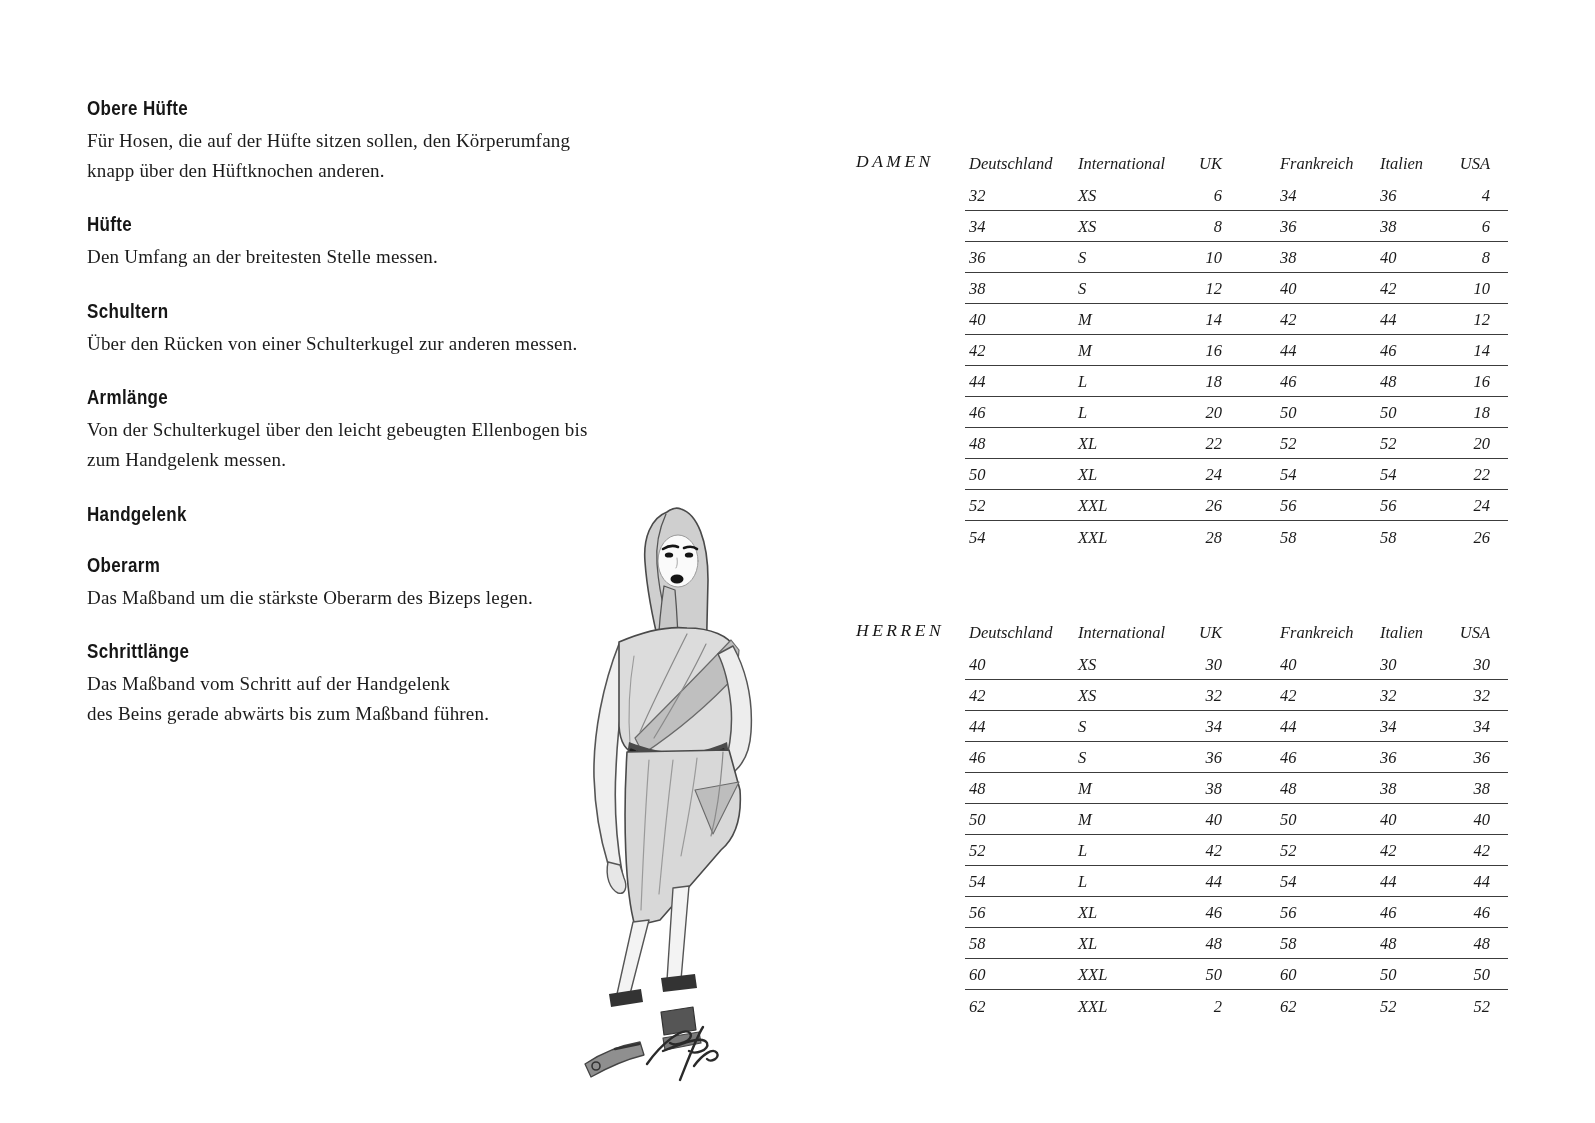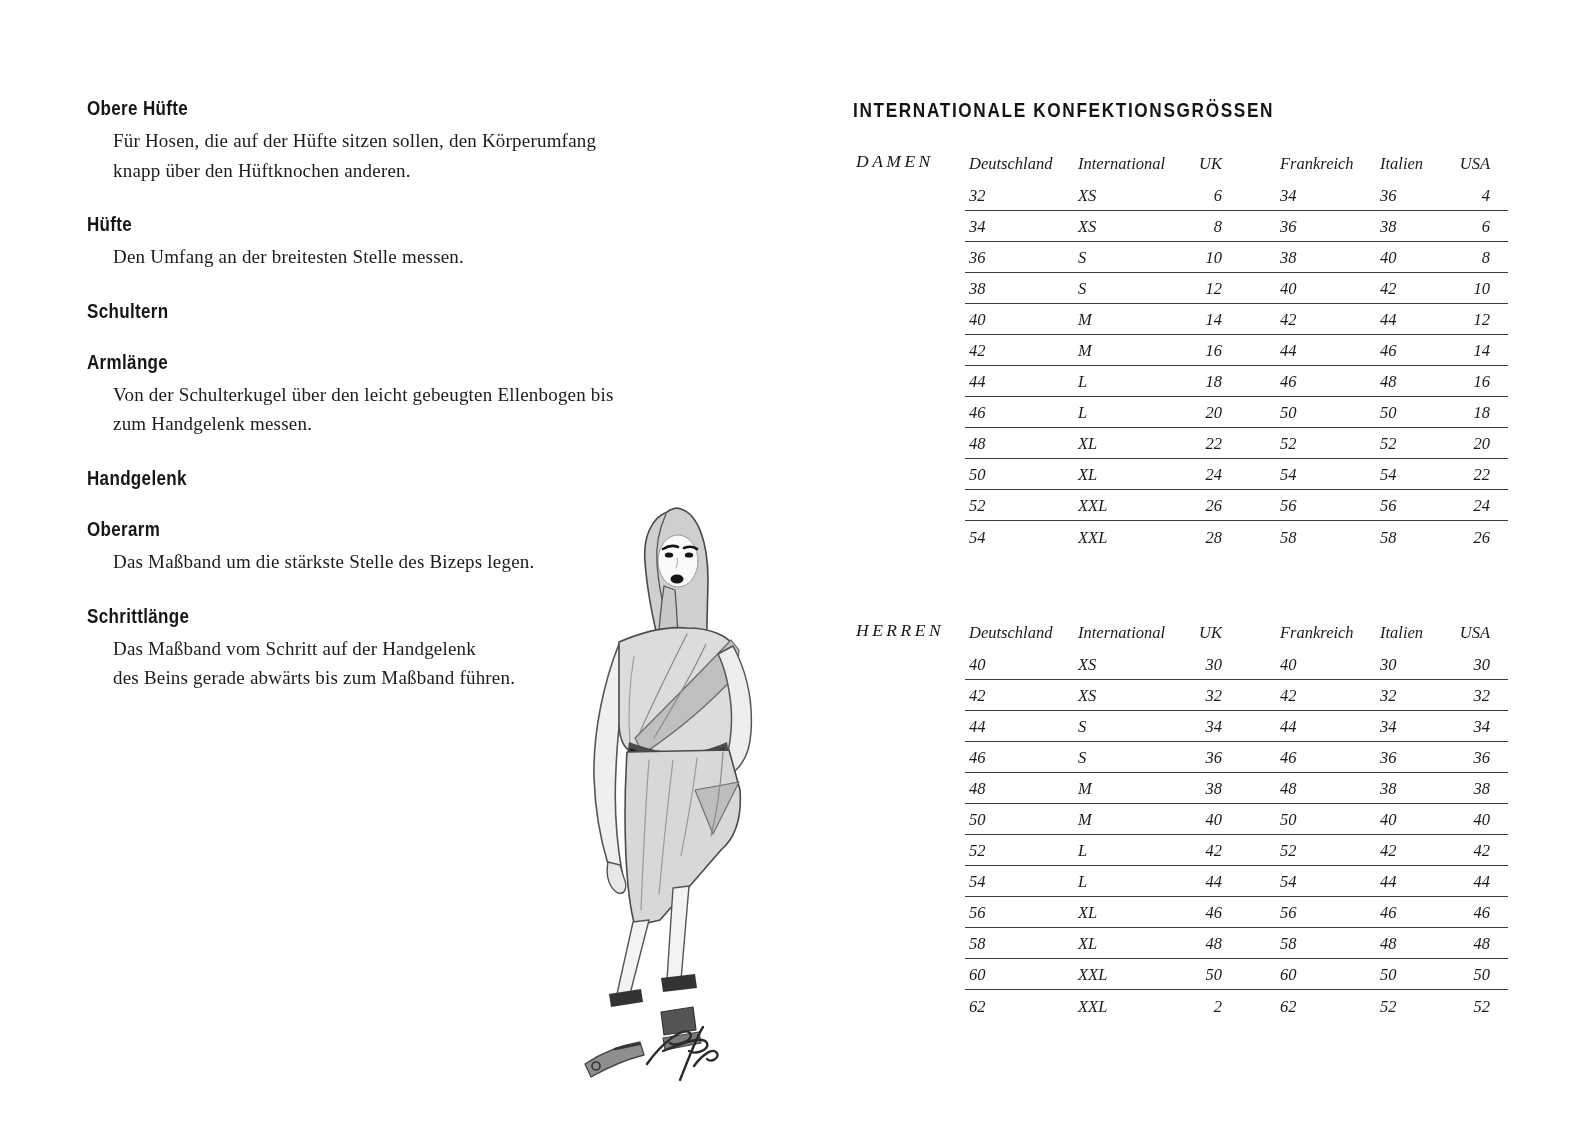--- a/index.html
+++ b/index.html
@@ -27,21 +27,20 @@
   .ghead > span{
     display:inline-block;
     transform:scaleX(.85);
     transform-origin:0 60%;
     letter-spacing:.4px;
   }
   .gline{
     font-size:19px;line-height:29.6px;
     letter-spacing:.2px;color:#1b1b1b;
     white-space:nowrap;
-    margin-left:26px;
   }
 
   
   .title{
     position:absolute;left:853px;top:99px;
     font-family:"Liberation Sans", sans-serif;
     font-weight:700;font-size:21px;line-height:22px;
     color:#141414;
   }
   .title > span{
@@ -104,32 +103,33 @@
         <div class="ghead"><span>Obere Hüfte</span></div>
         <div class="gline">Für Hosen, die auf der Hüfte sitzen sollen, den Körperumfang</div>
         <div class="gline">knapp über den Hüftknochen anderen.</div>
       </div>
       <div class="gsec">
         <div class="ghead"><span>Hüfte</span></div>
         <div class="gline">Den Umfang an der breitesten Stelle messen.</div>
       </div>
       <div class="gsec">
         <div class="ghead"><span>Schultern</span></div>
+        <div class="gline">Über den Rücken von einer Schulterkugel zur anderen messen.</div>
       </div>
       <div class="gsec">
         <div class="ghead"><span>Armlänge</span></div>
         <div class="gline">Von der Schulterkugel über den leicht gebeugten Ellenbogen bis</div>
         <div class="gline">zum Handgelenk messen.</div>
       </div>
       <div class="gsec">
         <div class="ghead"><span>Handgelenk</span></div>
       </div>
       <div class="gsec">
         <div class="ghead"><span>Oberarm</span></div>
-        <div class="gline">Das Maßband um die stärkste Stelle des Bizeps legen.</div>
+        <div class="gline">Das Maßband um die stärkste Oberarm des Bizeps legen.</div>
       </div>
       <div class="gsec">
         <div class="ghead"><span>Schrittlänge</span></div>
         <div class="gline">Das Maßband vom Schritt auf der Handgelenk</div>
         <div class="gline">des Beins gerade abwärts bis zum Maßband führen.</div>
       </div>
     </div>
 
   <div class="figure">
     <svg width="218" height="595" viewBox="0 0 218 595" stroke-linecap="round" stroke-linejoin="round" fill="none">
@@ -184,23 +184,20 @@
       <circle cx="33" cy="572" r="4" stroke="#333" stroke-width="1.6"></circle>
       <path d="M52,555 L76,550" stroke="#333" stroke-width="2.6"></path>
 
       <path d="M98,518 L130,513 L133,536 L101,541 Z" fill="#555" stroke="#333" stroke-width="1.2"></path>
       <path d="M100,544 L136,538 L138,549 L102,556 Z" fill="#7a7a7a" stroke="#444" stroke-width="1.2"></path>
 
       <path d="M84,570 C98,550 120,532 127,539 C132,546 114,553 107,549 M100,557 C120,549 140,541 144,549 C147,556 132,561 126,557 M117,586 C125,566 134,542 140,533 M131,572 C139,561 150,553 154,559 C157,564 148,569 144,565" stroke="#2a2a2a" stroke-width="2.4"></path>
     </svg>
   </div>
 
-  <div class="title">
-    <span>INTERNATIONALE KONFEKTIONSGRÖSSEN</span>
-  </div>
 
   <div class="table-wrap damen" id="table-0">
       <div class="tlabel">DAMEN</div>
       <div class="tgrid">
         <div class="trow thead">
           <div class="tc c0">Deutschland</div>
           <div class="tc c1">International</div>
           <div class="tc c2">UK</div>
           <div class="tc c3">Frankreich</div>
           <div class="tc c4">Italien</div>

